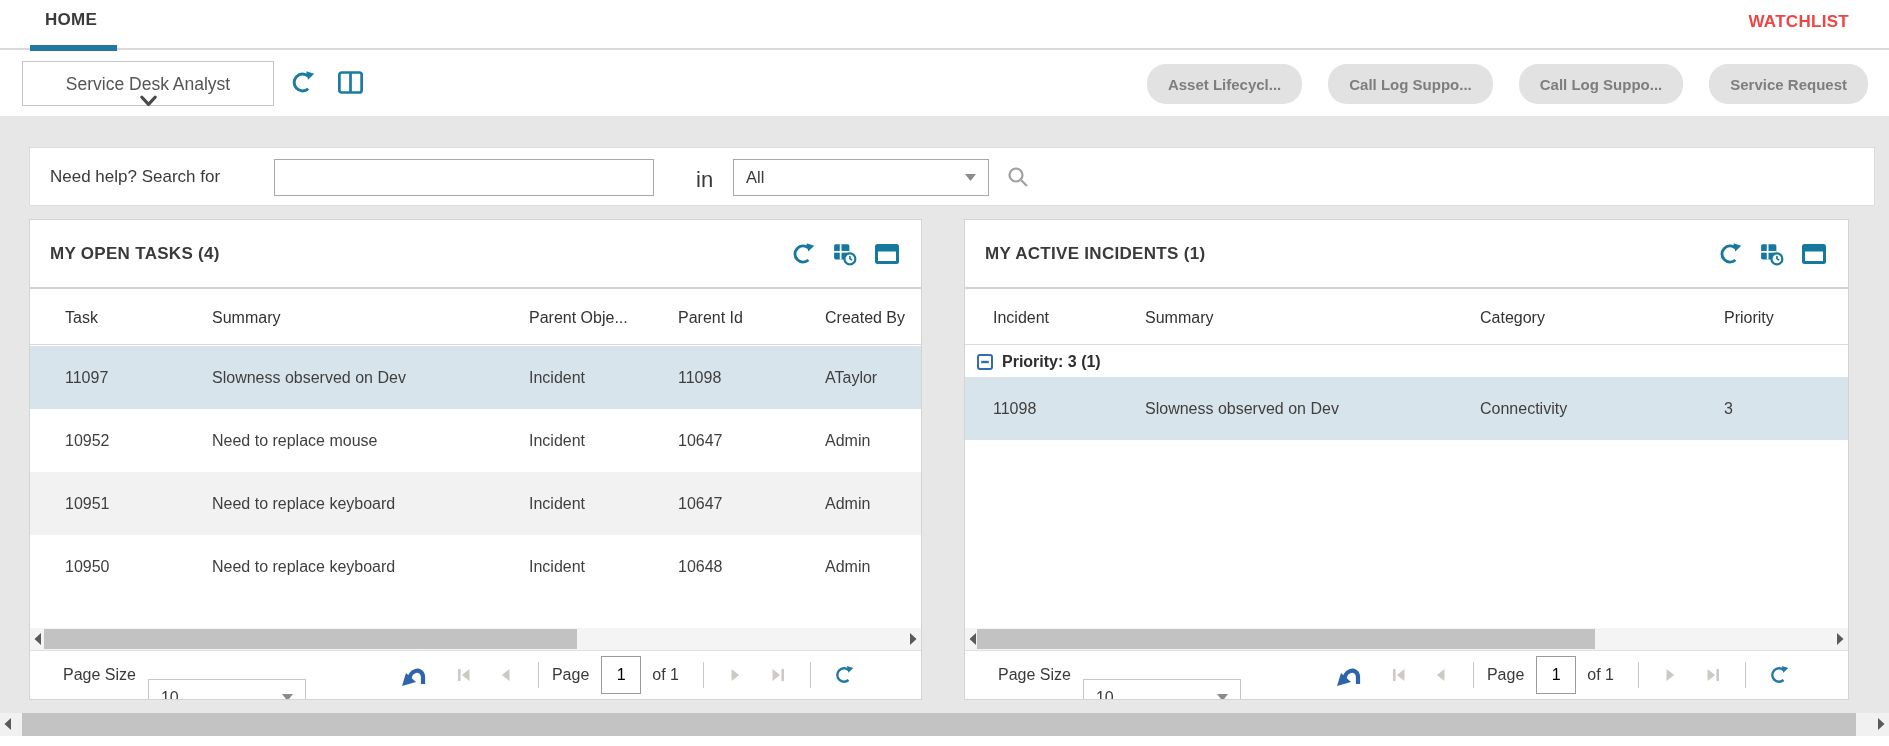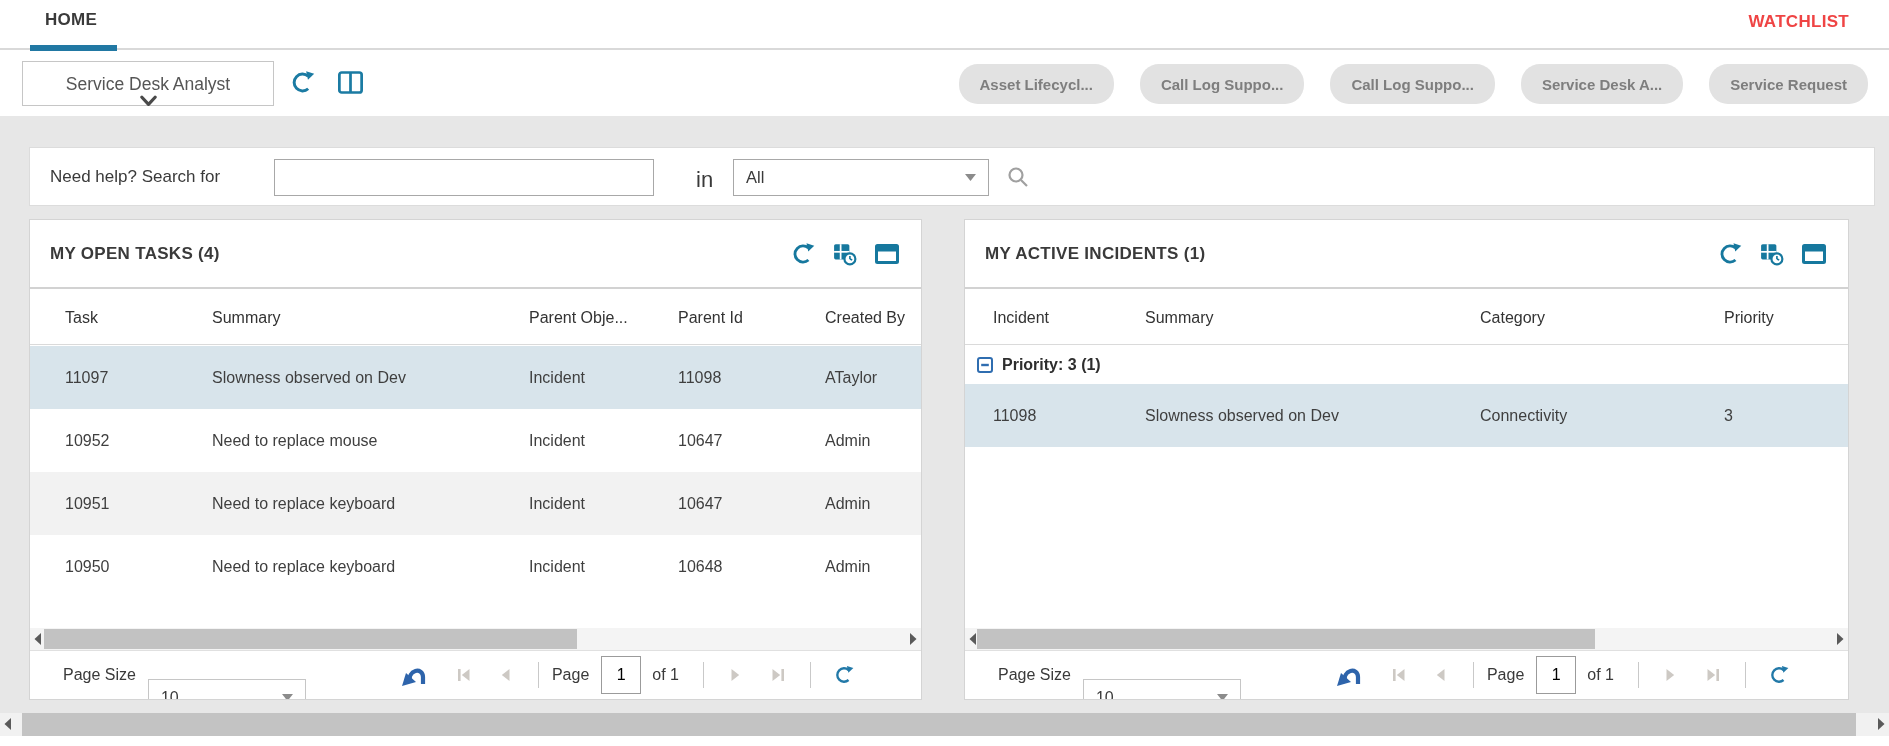--- a/index.html
+++ b/index.html
@@ -48,21 +48,21 @@
   .p-icon { width:24px; height:24px; color:#16789e; cursor:pointer; }
 
   .grid-header { position:absolute; left:0; top:71px; right:0; height:54px; border-bottom:1px solid #dadada; font-size:16px; color:#333; background:#fff; }
   .t-grid { display:grid; grid-template-columns:147px 317px 149px 147px auto; padding-left:35px; align-items:center; height:100%; overflow:hidden; white-space:nowrap; }
   .i-grid { display:grid; grid-template-columns:152px 335px 244px auto; padding-left:28px; align-items:center; height:100%; overflow:hidden; white-space:nowrap; }
   .grid-header .t-grid, .grid-header .i-grid { height:54px; }
   .rows { position:absolute; left:0; top:126px; right:0; }
   .grid-row { height:63px; font-size:16px; color:#3f3f3f; background:#fff; cursor:pointer; }
   .grid-row.alt { background:#f2f2f2; }
   .grid-row.selected { background:#d8e4eb; }
-  .group-row { height:38px; display:flex; align-items:center; gap:9px; padding-left:12px; font-size:16px; font-weight:bold; color:#2e2e2e; background:#fff; }
+  .group-row { height:31px; display:flex; align-items:center; gap:9px; padding-left:12px; font-size:16px; font-weight:bold; color:#2e2e2e; background:#fff; }
   .minus-box { width:16px; height:16px; flex:0 0 auto; cursor:pointer; }
 
   
   .hscroll { position:absolute; left:0; right:0; bottom:49px; height:22px; background:#f4f4f4; }
   .hscroll .thumb { position:absolute; top:1px; height:20px; background:#c2c2c2; cursor:pointer; }
   .sb-arrow { position:absolute; top:5px; width:10px; height:12px; color:#5a5a5a; cursor:pointer; }
   .sb-arrow.left { left:3px; }
   .sb-arrow.right { right:3px; }
 
   
@@ -173,21 +173,20 @@
     <svg class="tool-icon refresh">
         <use href="#ic-refresh"></use>
       </svg>
     <svg class="tool-icon cols">
         <use href="#ic-cols"></use>
       </svg>
     <div class="pills">
       <button class="pill">Asset Lifecycl...</button>
       <button class="pill">Call Log Suppo...</button>
       <button class="pill">Call Log Suppo...</button>
-      <button class="pill">Service Desk A...</button>
       <button class="pill">Service Request</button>
     </div>
   </div>
 
   <div class="page-bg"></div>
 
   <div class="search-panel">
     <span class="search-label">Need help? Search for</span>
     <input class="search-input" type="text" value="" style="">
     <span class="in-label">in</span>

